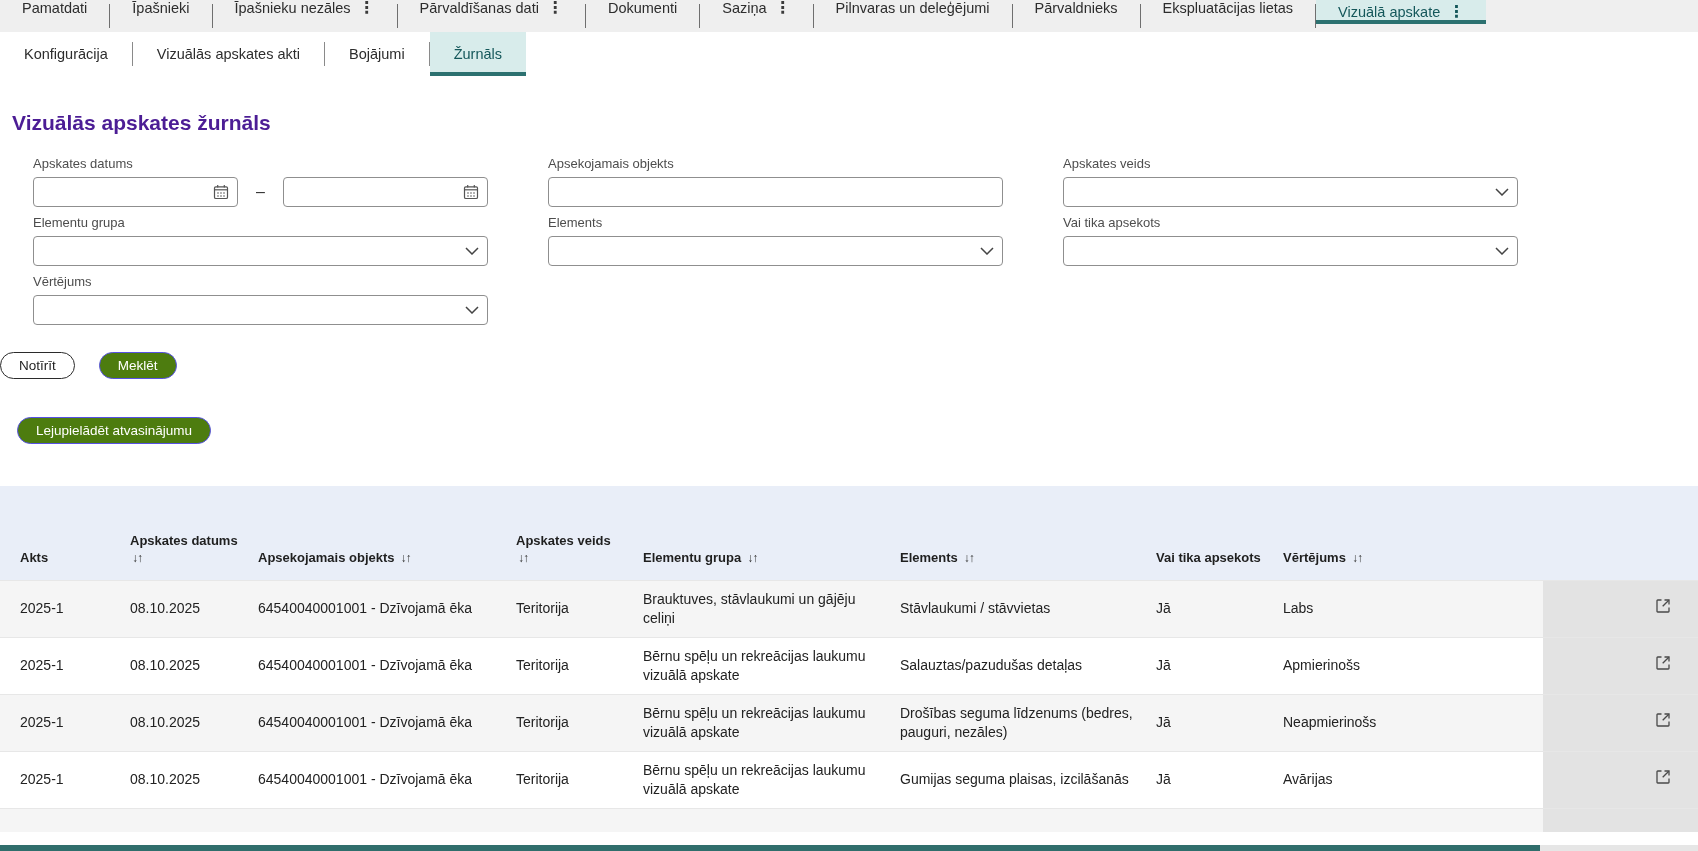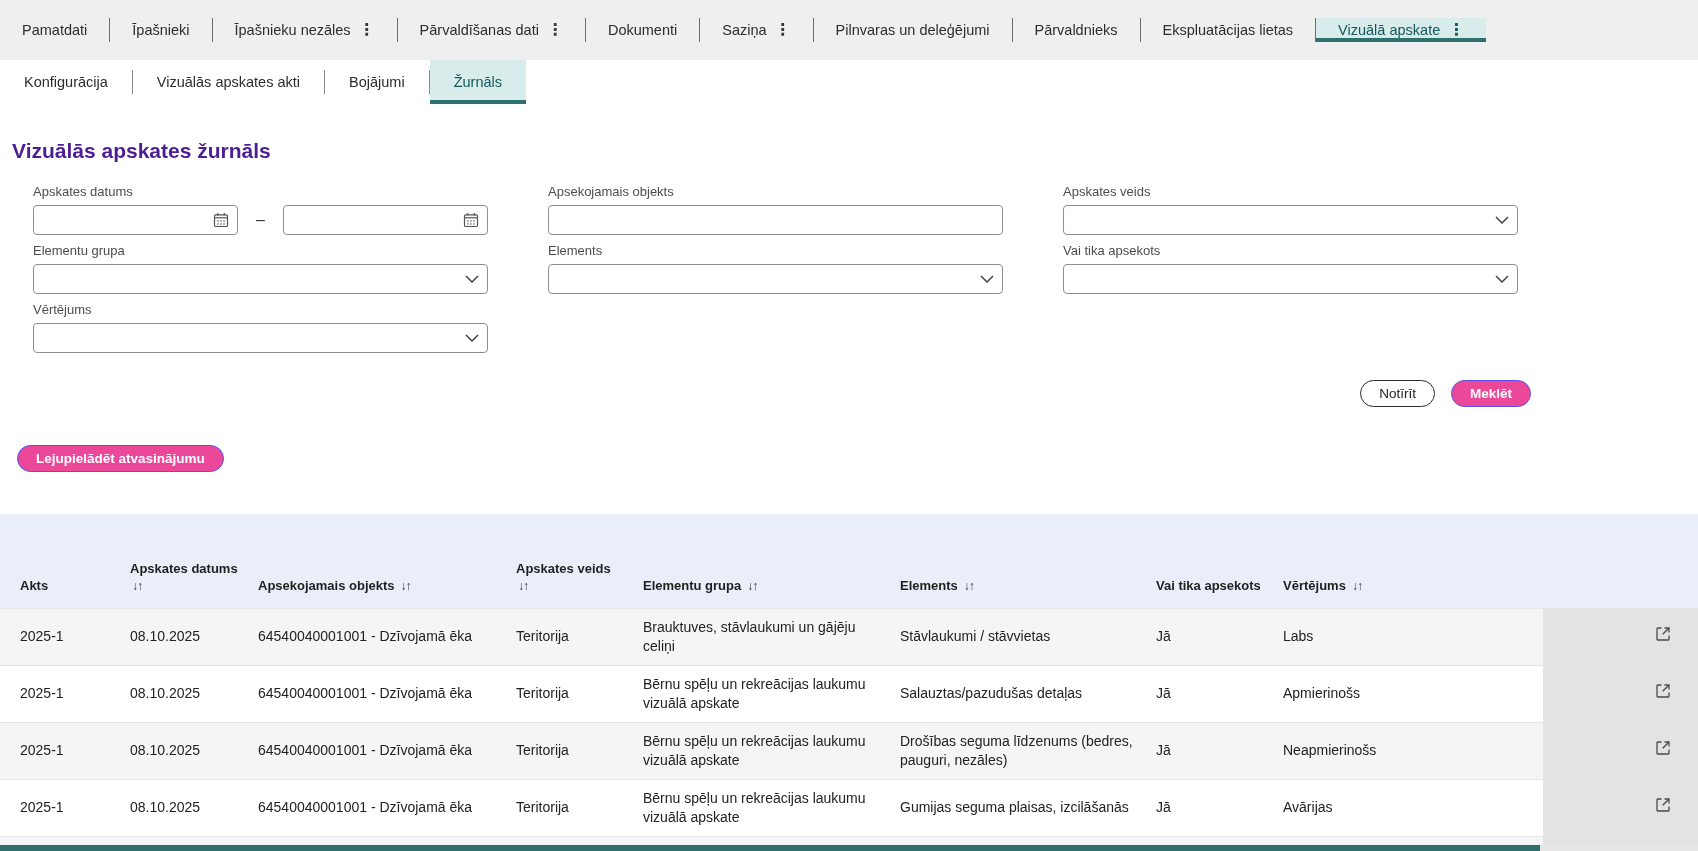--- a/index.html
+++ b/index.html
@@ -4,21 +4,21 @@
 <style>
   * { box-sizing: border-box; }
   html,body { margin:0; padding:0; }
   body {
     width:1698px; height:851px; overflow:hidden; position:relative;
     background:#fff; font-family:"Liberation Sans","DejaVu Sans",sans-serif; color:#222;
   }
 
   
   .topnav {
-    height:60px; background:#efefef; display:flex; align-items:center;
+    height:32px; background:#efefef; display:flex; align-items:flex-start;
   }
   .topnav .tab {
     display:flex; align-items:center; gap:8px; padding:0 22px;
     font-size:14.5px; color:#2d2d2d; cursor:pointer; white-space:nowrap;
   }
   .topnav .tab.active {
     background:#d8eceb; border-bottom:4px solid #2c7170; color:#14575a; padding-top:4px;
   }
   .vsep { width:1px; height:24px; background:#6f6f6f; align-self:center; }
   .kebab { font-size:16px; font-weight:bold; color:#3a3a3a; line-height:1; letter-spacing:0; }
@@ -56,28 +56,28 @@
     padding:0 30px 0 10px; font-size:14px; font-family:inherit; color:#222;
   }
   .icon-right { position:absolute; right:8px; top:50%; transform:translateY(-50%); display:flex; cursor:pointer; }
   .daterange { display:flex; align-items:center; gap:0; }
   .daterange .control { flex:1; }
   .dash { padding:0 18px; font-size:16px; color:#333; }
   .col1 { grid-column:1; } .col2 { grid-column:2; } .col3 { grid-column:3; }
 
   
   .actionbar {
-    margin:27px 167px 0 0; display:flex; justify-content:flex-end; gap:16px;
+    margin:27px 167px 0 0; display:flex; gap:24px;
   }
   .btn {
     height:27px; border-radius:14px; font-size:13.5px; font-family:inherit;
     display:inline-flex; align-items:center; padding:0 18px; cursor:pointer;
   }
   .btn-outline { background:#fff; border:1.5px solid #2b2b2b; color:#1e1e1e; }
-  .btn-primary { background:#ec4899; border:1px solid #5751e5; color:#fff;font-weight:bold; }
+  .btn-primary { background:#4d7c0f; border:1px solid #5751e5; color:#fff; }
   .download-row { margin:38px 0 0 17px; }
 
   
   .table-wrap { margin-top:42px; height:346px; overflow:hidden; }
   table { width:1698px; border-collapse:collapse; table-layout:fixed; }
   thead th {
     background:#e9eef8; height:94px; vertical-align:bottom; text-align:left;
     font-size:13px; font-weight:bold; color:#1f1f1f; padding:0 16px 15px 0;
   }
   th.first, td.first { padding-left:20px; }

